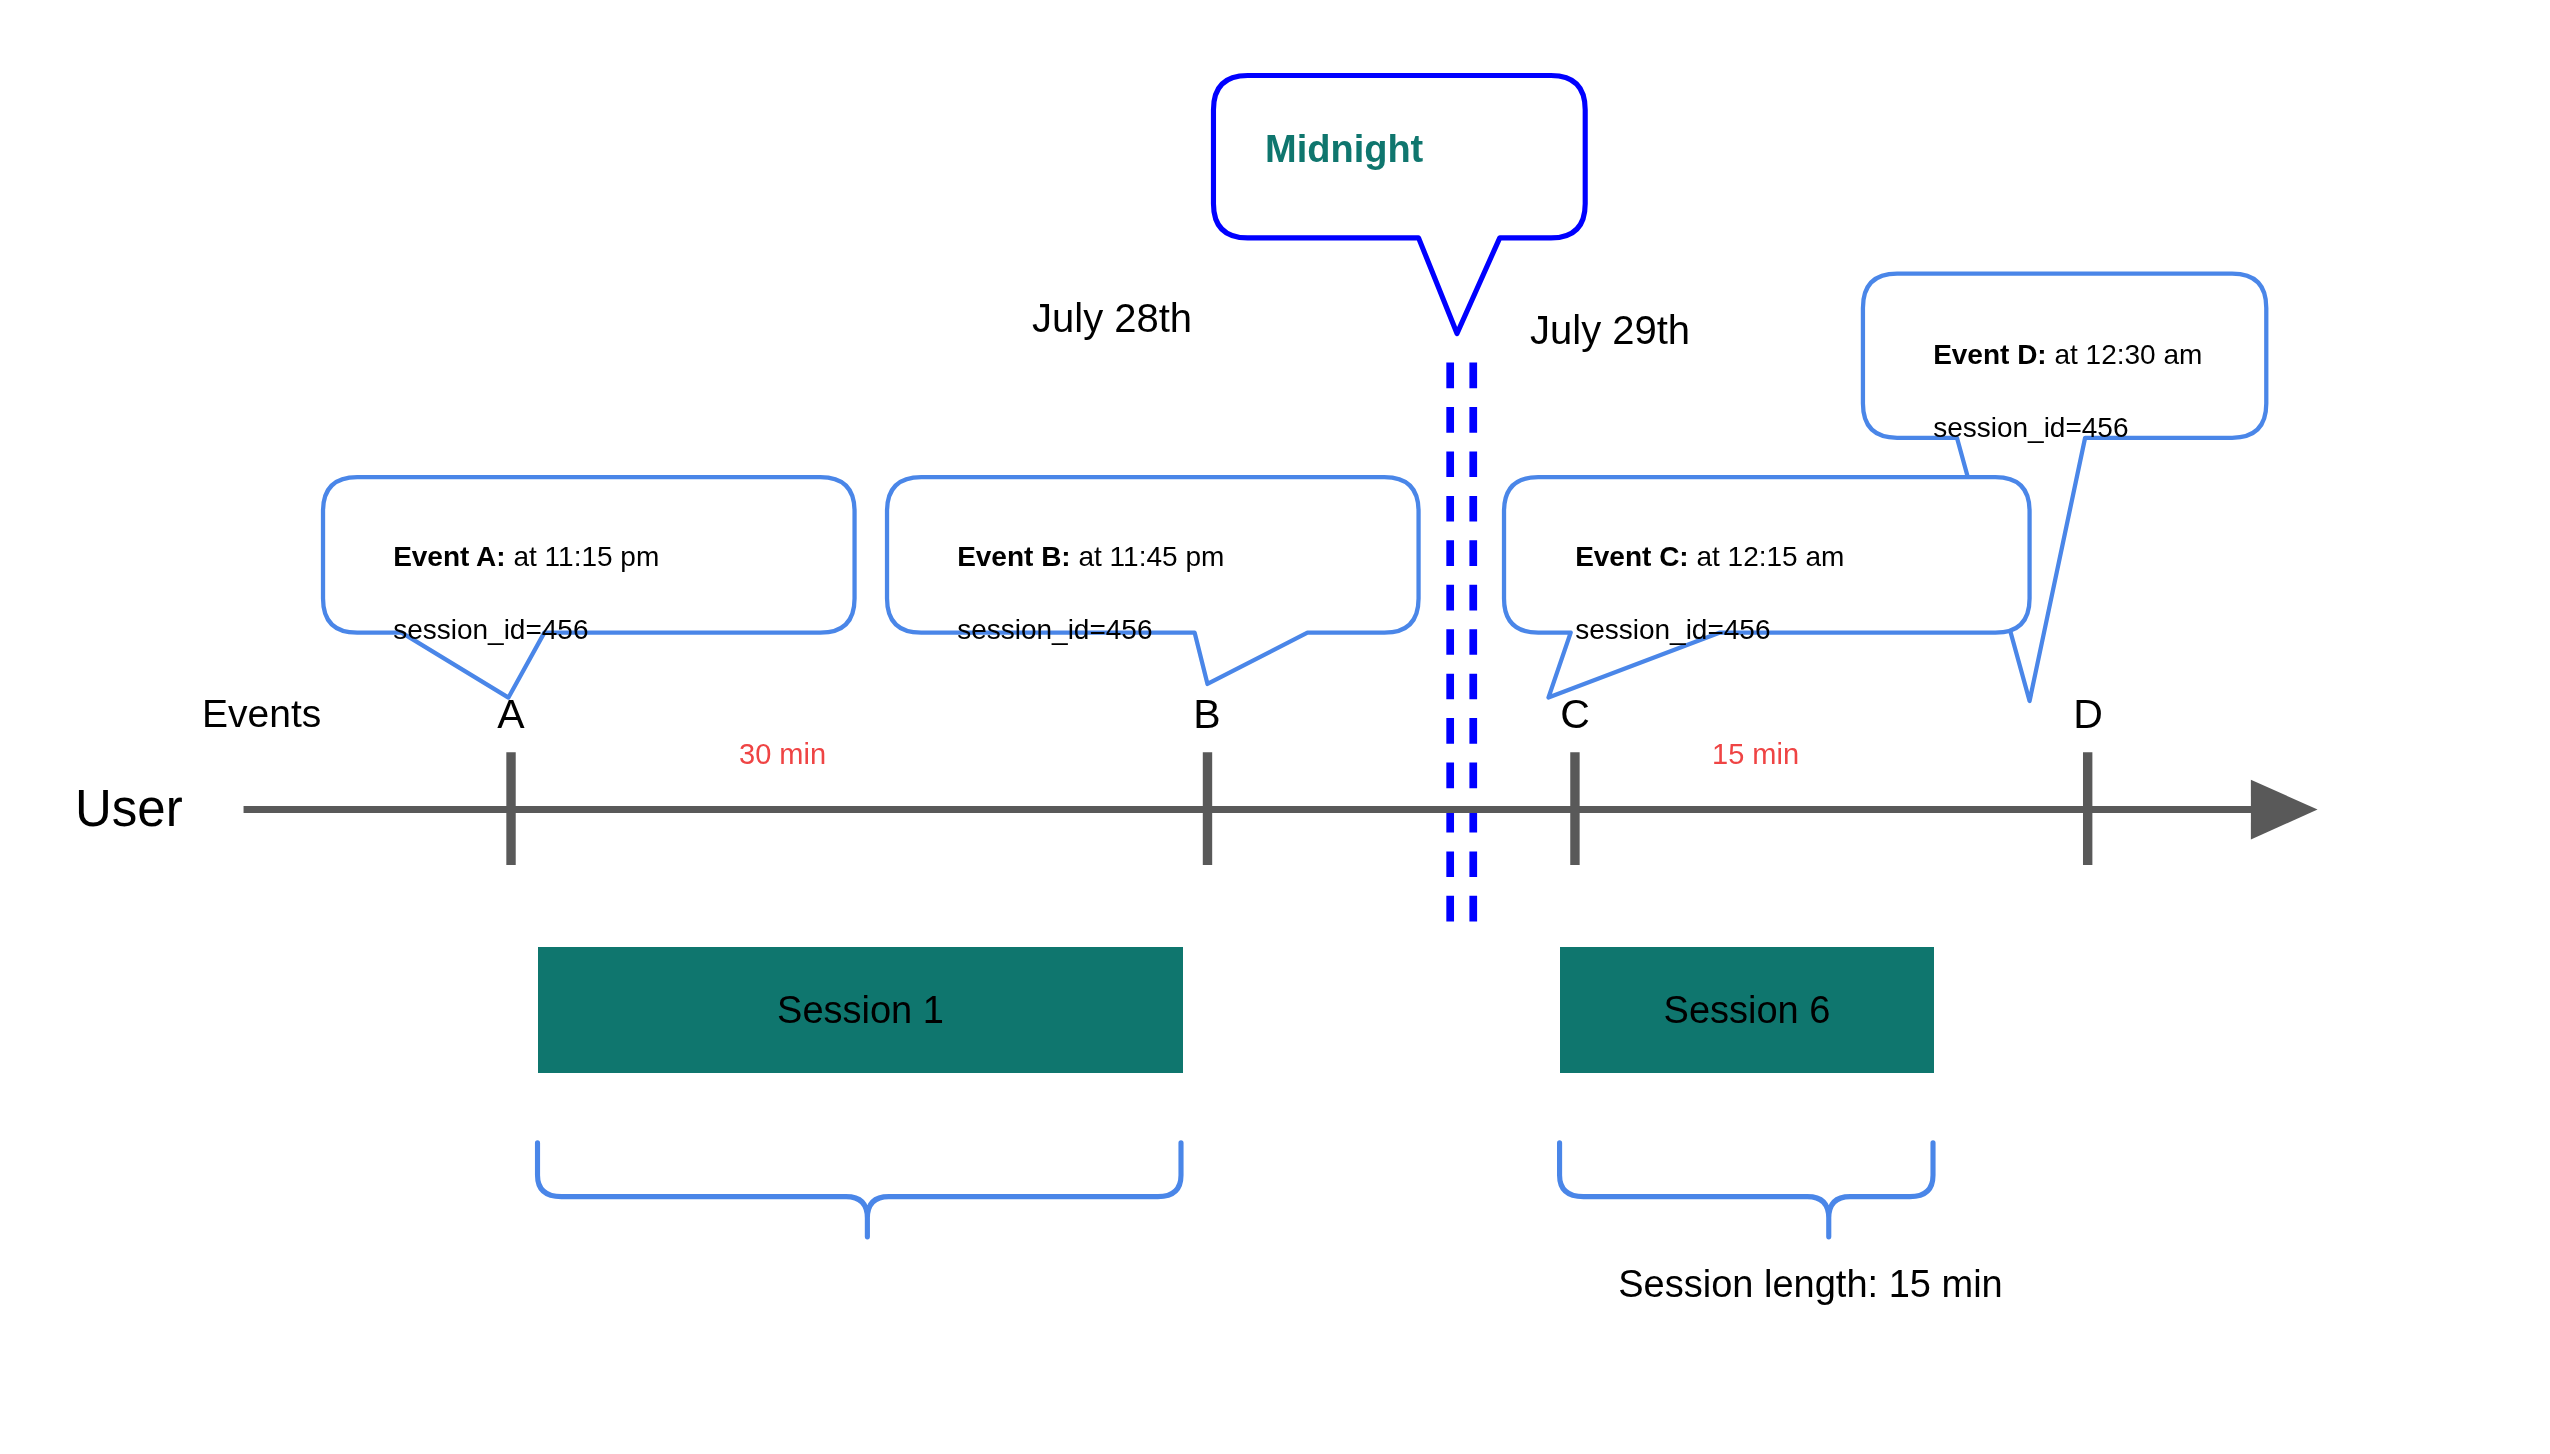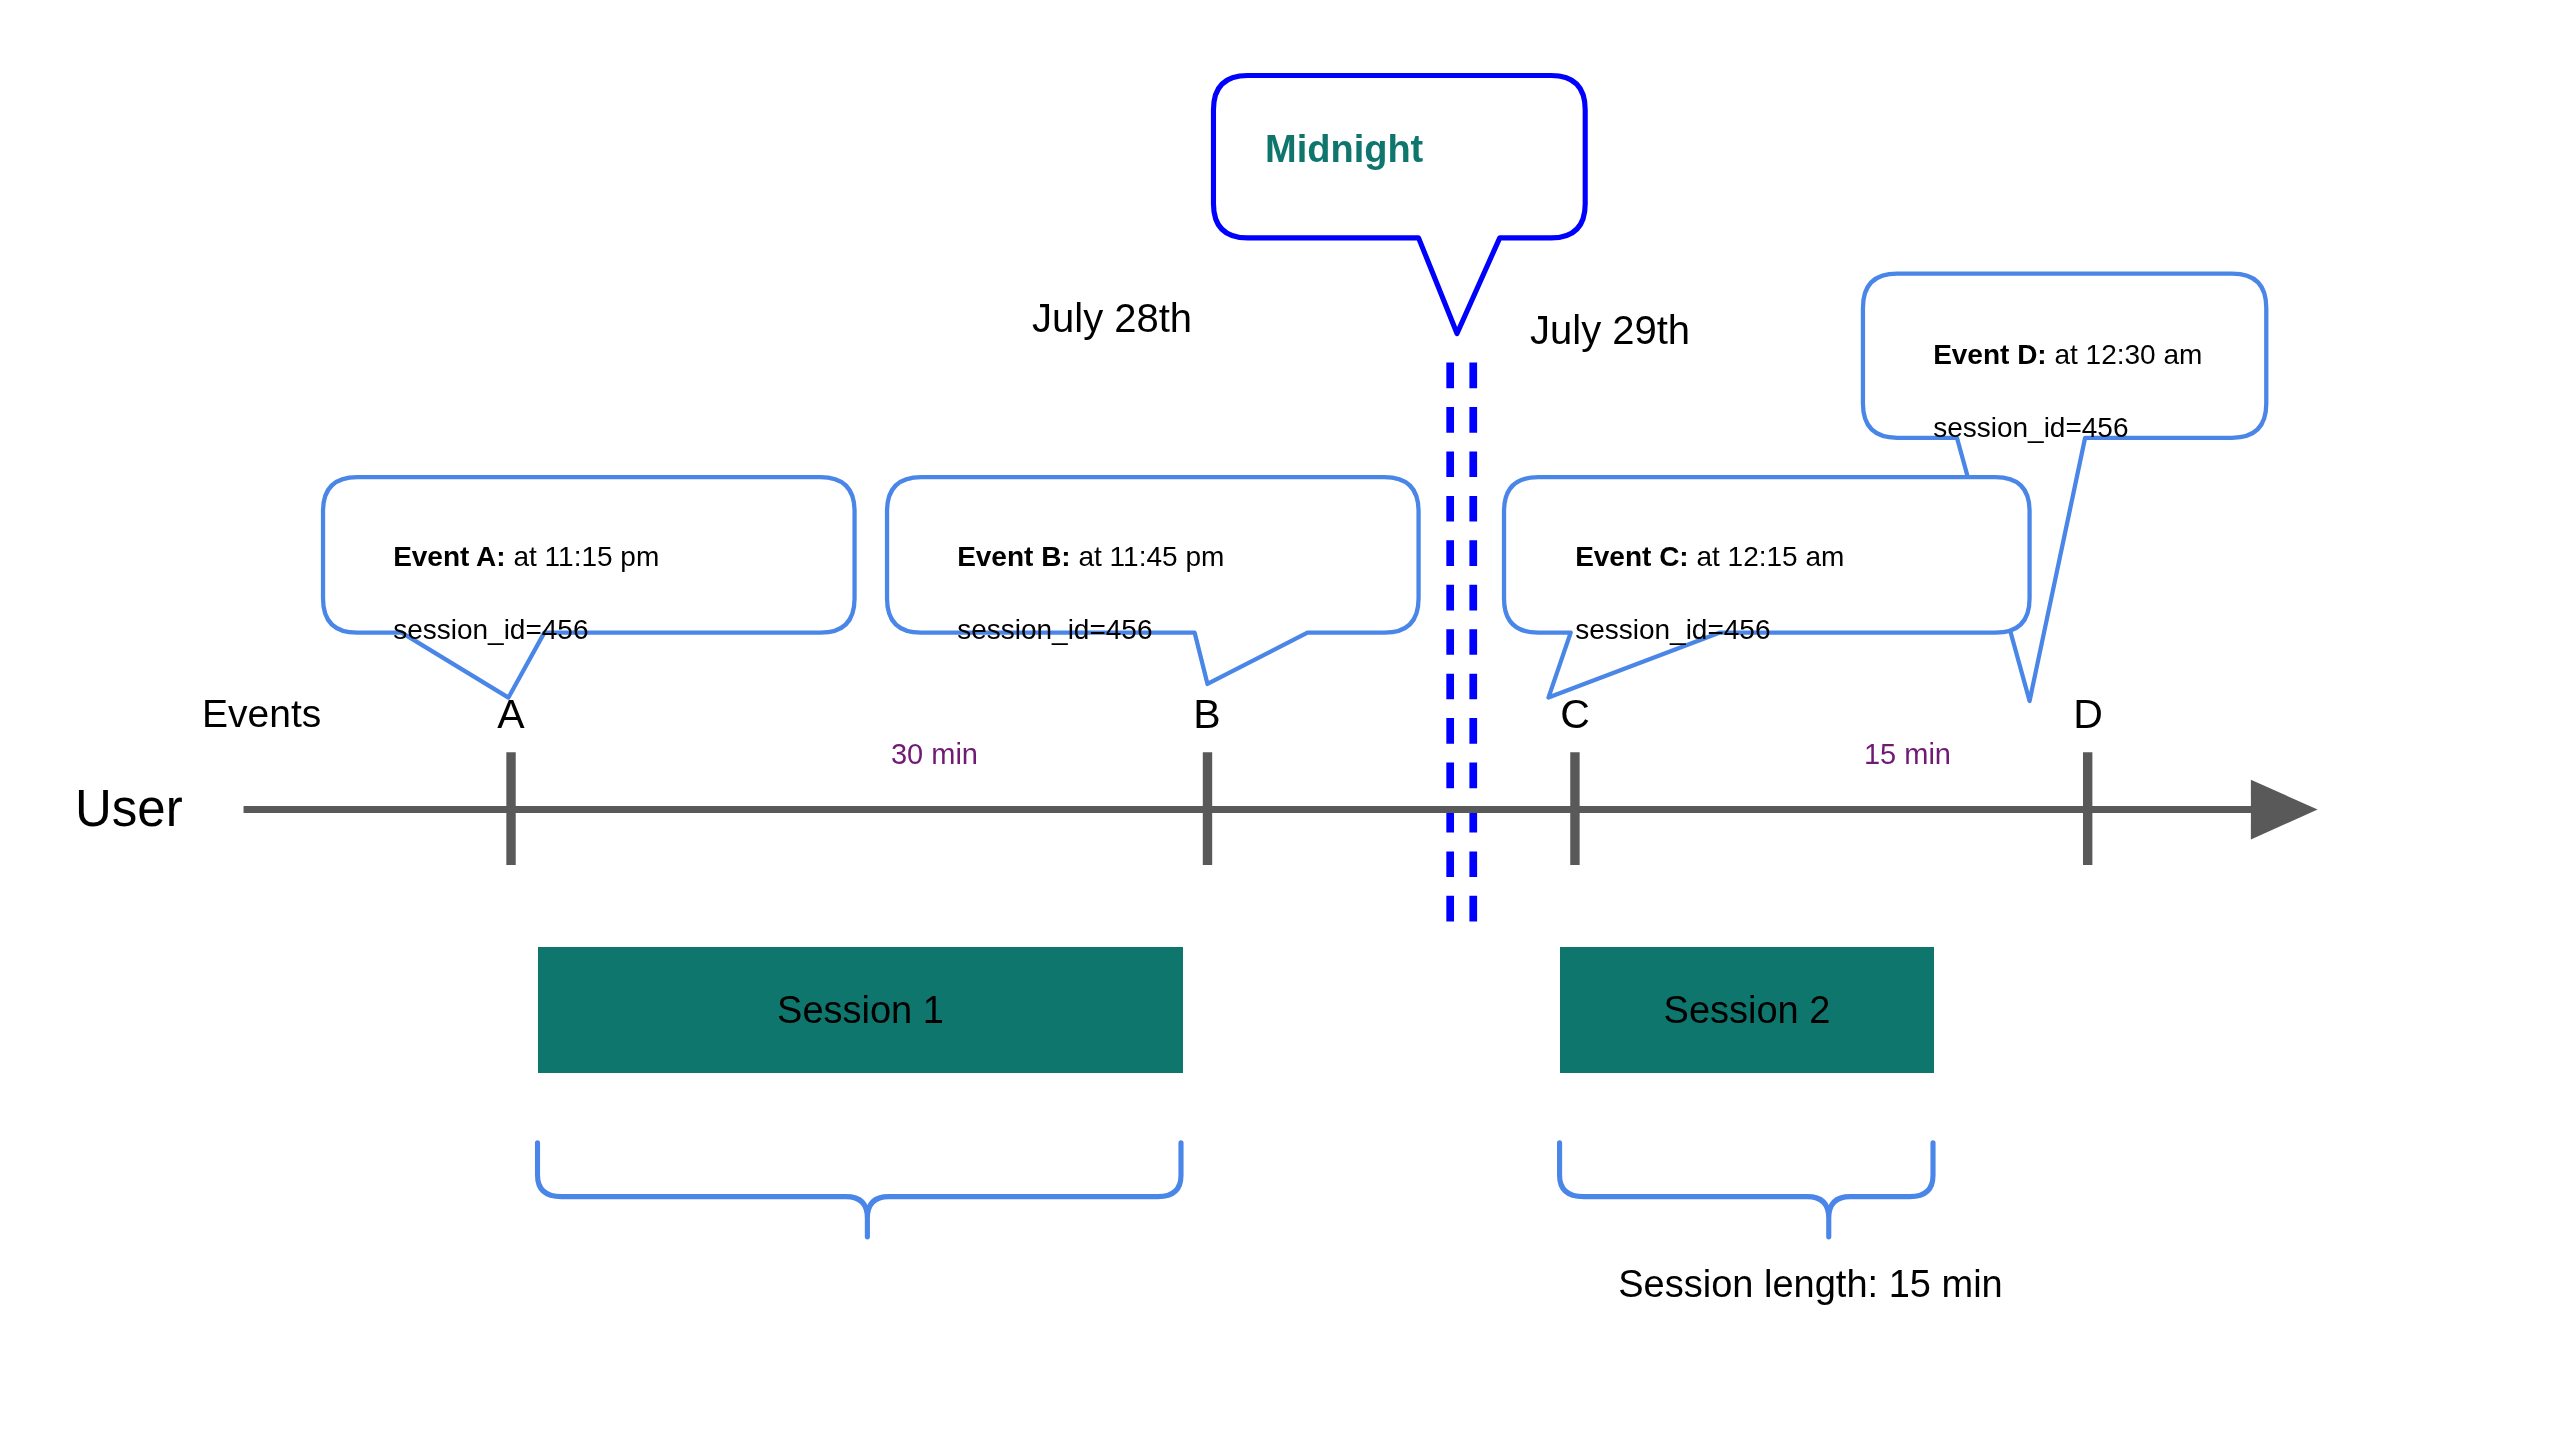--- a/index.html
+++ b/index.html
@@ -23,22 +23,22 @@
     white-space:pre;
   }
 
   .date-label { position:absolute; font-size:40px; color:#000; white-space:pre; }
 
   .axis-row-label { position:absolute; white-space:pre; color:#000; }
 
   .tick-letter { position:absolute; font-size:41px; color:#000; white-space:pre;
                  text-align:center; }
 
-  .gap-label { position:absolute; font-size:29px; color:#701a75; white-space:pre;
-               text-align:right; }
+  .gap-label { position:absolute; font-size:29px; color:#ef4444; white-space:pre;
+               text-align:left; }
 
   .session-box {
     position:absolute; background:#0f766e; display:flex;
     align-items:center; justify-content:center;
     font-size:38px; color:#000;
   }
 
   .len-label { position:absolute; font-size:38px; color:#000; white-space:pre;
                text-align:center; }
 </style>
@@ -136,19 +136,19 @@
   <div class="tick-letter" style="left:1541px; top:691px; width:68px;">C</div>
   <div class="tick-letter" style="left:2054px; top:691px; width:68px;">D</div>
 
   <div class="gap-label" style="left:739px; top:738px; width:239px;">30 min</div>
   <div class="gap-label" style="left:1712px; top:738px; width:239px;">15 min</div>
 
   <div class="session-box" style="left:538px; top:947px; width:645px; height:126px;">
     <span>Session 1</span>
   </div>
   <div class="session-box" style="left:1560px; top:947px; width:374px; height:126px;">
-    <span>Session 2</span>
+    <span>Session 6</span>
   </div>
 
   <div class="len-label" style="left:1477px; top:1263px; width:667px;">Session length: 15 min</div>
 
 </div>
 
 
 </body></html>

